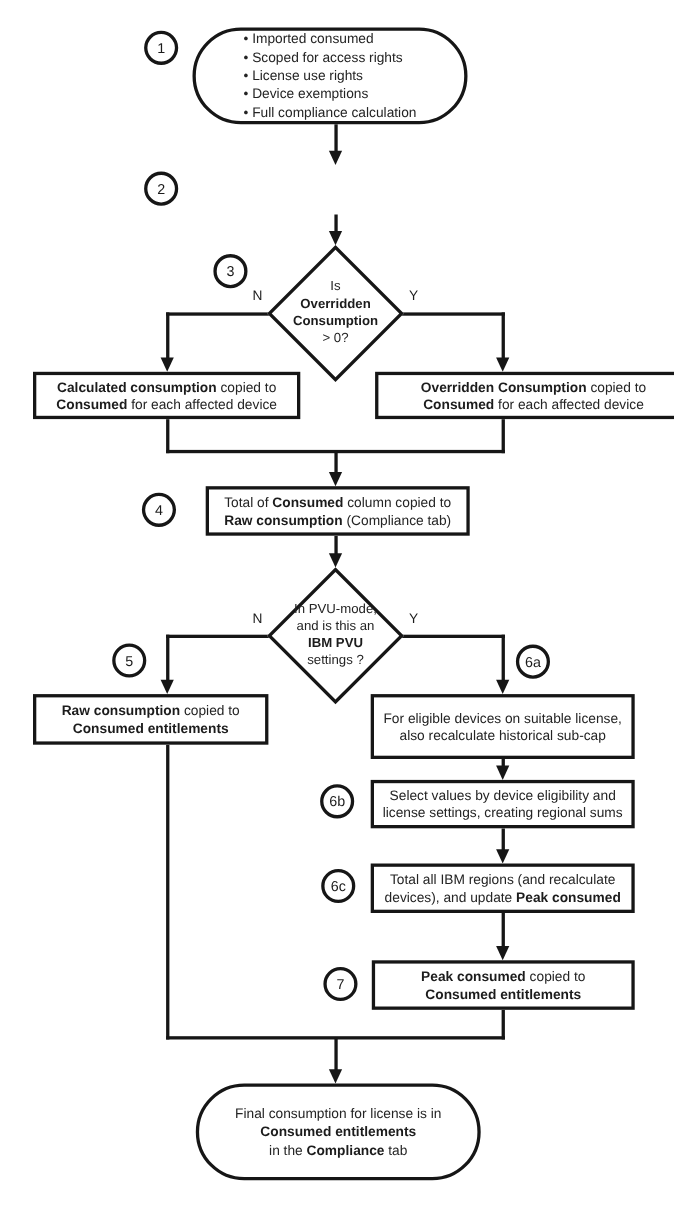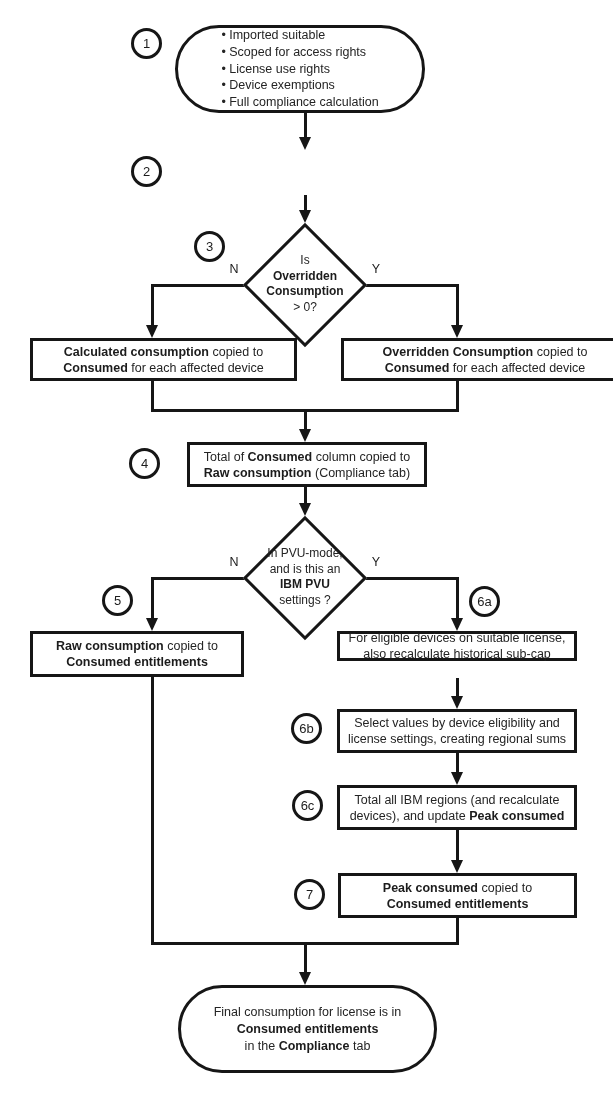--- a/index.html
+++ b/index.html
@@ -91,37 +91,37 @@
   <div class="v" style="left:455.5px;top:918px;height:27px"></div>
   <div class="h" style="left:150.5px;top:941.5px;width:308px"></div>
   <div class="v" style="left:303.5px;top:943px;height:30px"></div>
   <div class="a" style="left:298.5px;top:972px"></div>
 
   <div class="diamond" style="left:261px;top:241px"></div>
   <div class="diamond" style="left:261px;top:534px"></div>
 
   <div class="node stadium" style="left:175px;top:25px;width:250px;height:88px">
     <div class="bullets">
-      <div class="line">• Imported suitable</div>
+      <div class="line">• Imported consumed</div>
       <div class="line">• Scoped for access rights</div>
       <div class="line">• License use rights</div>
       <div class="line">• Device exemptions</div>
       <div class="line">• Full compliance calculation</div>
     </div>
   </div>
 
 
   <div class="dtext" style="left:235px;top:253px">
     <div class="line"><span>Is</span></div>
     <div class="line"><b>Overridden</b></div>
     <div class="line"><b>Consumption</b></div>
     <div class="line"><span>&gt; 0?</span></div>
   </div>
 
-  <div class="node" style="left:30px;top:338px;width:267px;height:43px">
+  <div class="node" style="left:30px;top:338px;width:243px;height:43px">
     <div class="line"><b>Calculated consumption</b><span> copied to</span></div>
     <div class="line"><b>Consumed</b><span> for each affected device</span></div>
   </div>
 
   <div class="node" style="left:341px;top:338px;width:288px;height:43px">
     <div class="line"><b>Overridden Consumption</b><span> copied to</span></div>
     <div class="line"><b>Consumed</b><span> for each affected device</span></div>
   </div>
 
   <div class="node" style="left:187px;top:442px;width:240px;height:45px">
@@ -134,21 +134,21 @@
     <div class="line"><span>and is this an</span></div>
     <div class="line"><b>IBM PVU</b></div>
     <div class="line"><span>settings ?</span></div>
   </div>
 
   <div class="node" style="left:30px;top:631px;width:214px;height:46px">
     <div class="line"><b>Raw consumption</b><span> copied to</span></div>
     <div class="line"><b>Consumed entitlements</b></div>
   </div>
 
-  <div class="node" style="left:337px;top:631px;width:240px;height:30px">
+  <div class="node" style="left:337px;top:631px;width:240px;height:59px">
     <div class="line"><span>For eligible devices on suitable license,</span></div>
     <div class="line"><span>also recalculate historical sub-cap</span></div>
   </div>
 
   <div class="node" style="left:337px;top:709px;width:240px;height:44px">
     <div class="line"><span>Select values by device eligibility and</span></div>
     <div class="line"><span>license settings, creating regional sums</span></div>
   </div>
 
   <div class="node" style="left:337px;top:785px;width:240px;height:45px">

